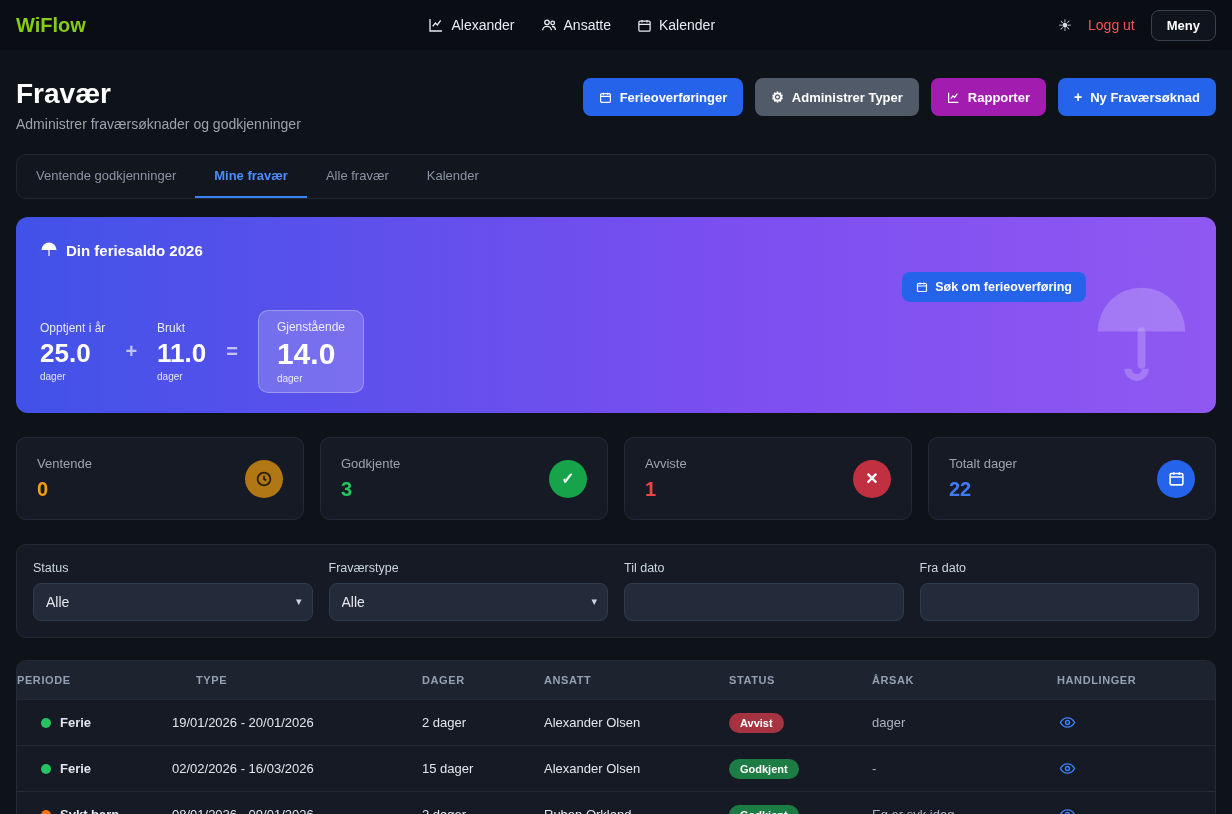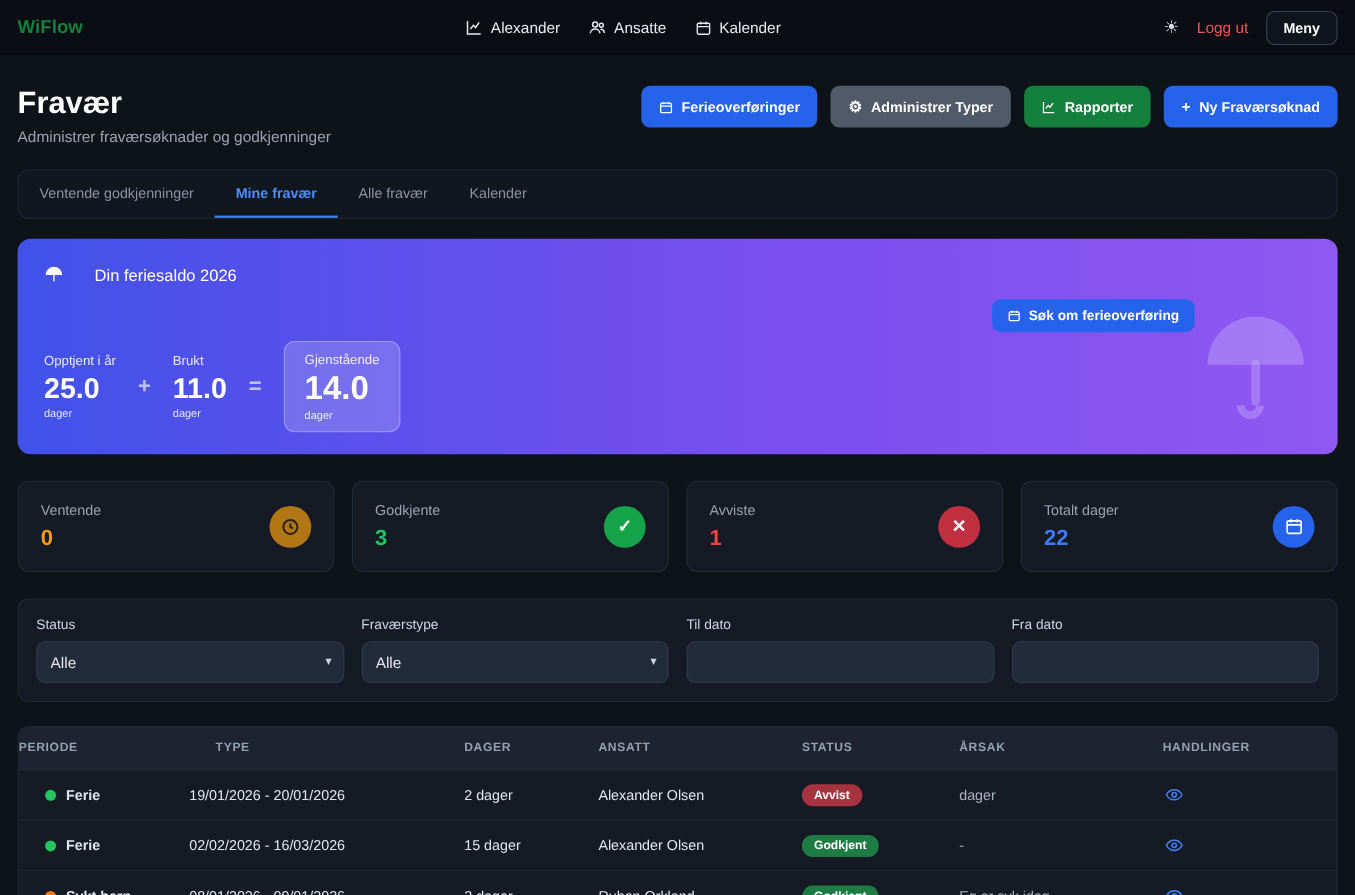--- a/index.html
+++ b/index.html
@@ -13,21 +13,21 @@
 
   
   .navbar {
     height: 50px;
     background: #0a0d14;
     display: flex;
     align-items: center;
     justify-content: space-between;
     padding: 0 16px;
   }
-  .brand { font-size: 17px; font-weight: 700; color: #15803d; cursor: pointer; }
+  .brand { font-size: 20px; font-weight: 700; color: #84cc16; cursor: pointer; }
   .nav-center { display: flex; align-items: center; gap: 26px; }
   .nav-link {
     display: flex; align-items: center; gap: 7px;
     font-size: 14px; color: #e8eaee; cursor: pointer;
   }
   .nav-right { display: flex; align-items: center; gap: 16px; }
   .theme-toggle { font-size: 16px; color: #d9dde3; cursor: pointer; }
   .logout { color: #f25555; font-size: 14px; cursor: pointer; }
   .menu-btn {
     background: #10141c; border: 1px solid #3a4150; color: #fff;
@@ -43,41 +43,41 @@
   .page-subtitle { font-size: 14px; color: #9ca3af; margin-top: 6px; }
   .head-actions { display: flex; gap: 12px; }
   .btn {
     display: inline-flex; align-items: center; gap: 8px;
     height: 38px; padding: 0 16px; border: none; border-radius: 8px;
     font-size: 13px; font-weight: 600; color: #fff; cursor: pointer;
     font-family: "Liberation Sans", sans-serif;
   }
   .btn-blue { background: #2563eb; }
   .btn-gray { background: #515a68; }
-  .btn-purple { background: #15803d; }
+  .btn-purple { background: #a21caf; }
   .btn .glyph { font-size: 14px; line-height: 1; }
 
   
   .tabs {
     margin-top: 22px; display: flex; align-items: stretch;
     background: #12161f; border: 1px solid #1f2733; border-radius: 10px;
   }
   .tab {
     padding: 13px 19px; font-size: 13px; color: #8b93a3; cursor: pointer;
     border-bottom: 2px solid transparent;
   }
   .tab.active { color: #4c8dff; border-bottom-color: #3b82f6; font-weight: 600; }
 
   
   .hero {
     position: relative; margin-top: 18px; height: 196px; border-radius: 12px;
     padding: 24px; color: #fff; overflow: hidden;
     background: linear-gradient(90deg, #4152e8 0%, #7c4ef0 60%, #8f58f2 100%);
   }
-  .hero-title { display: flex; align-items: center; gap: 28px; font-size: 15px; font-weight: 400; text-align: right; }
+  .hero-title { display: flex; align-items: center; gap: 8px; font-size: 15px; font-weight: 700; text-align: right; }
   .hero-transfer-btn {
     position: absolute; top: 55px; right: 130px;
     display: inline-flex; align-items: center; gap: 7px;
     background: #2563eb; color: #fff; border: none; border-radius: 8px;
     padding: 8px 14px; font-size: 12.5px; font-weight: 600; cursor: pointer;
     font-family: "Liberation Sans", sans-serif;
   }
   .hero-umbrella { position: absolute; top: 62px; right: 22px; opacity: 0.55; }
   .balance-row {
     position: absolute; left: 24px; bottom: 20px;

